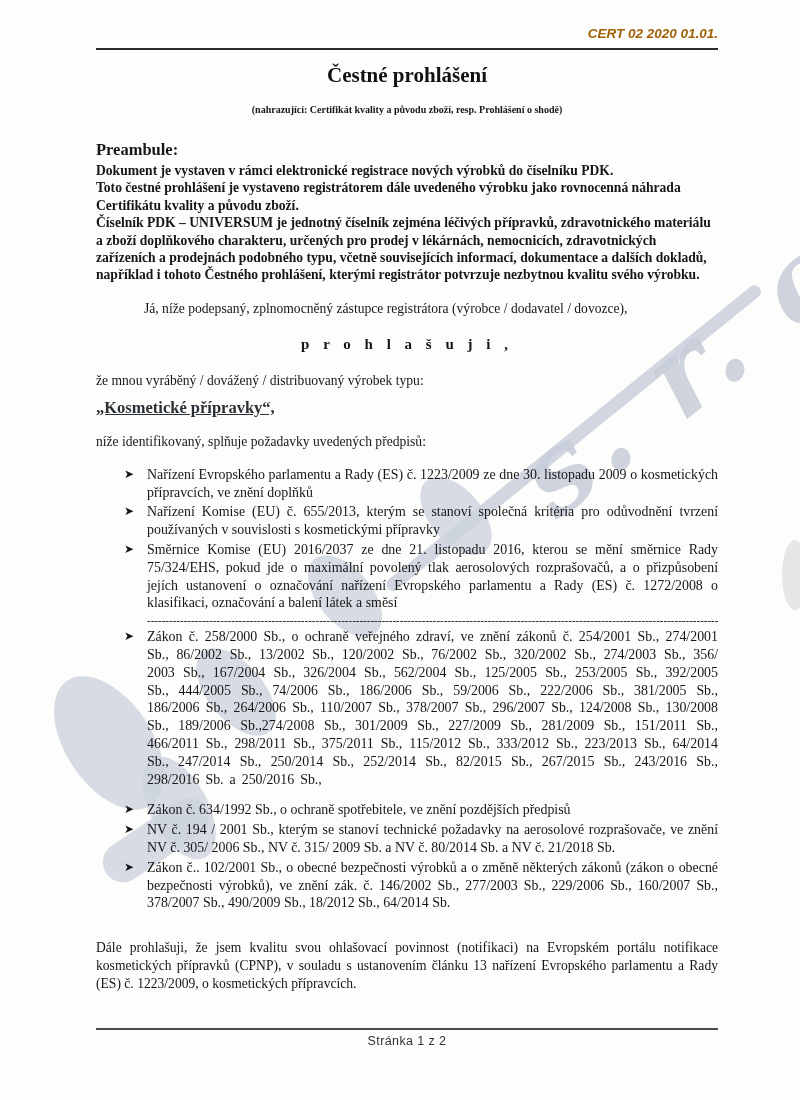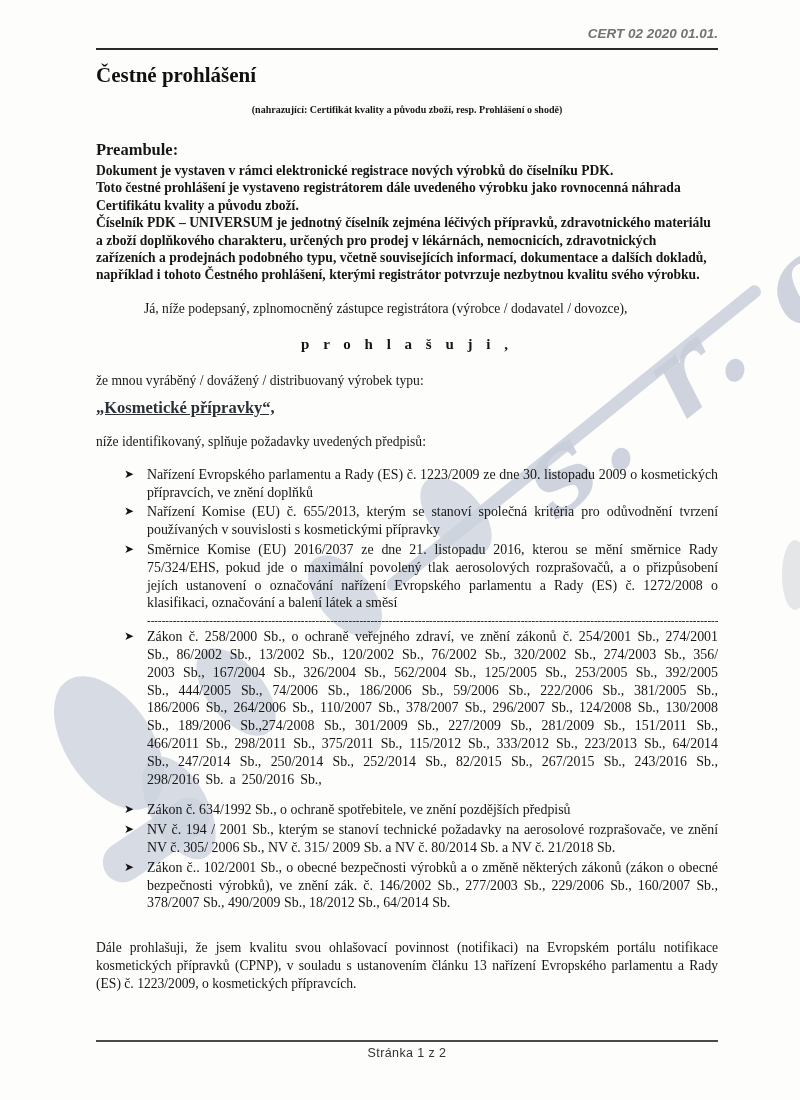--- a/index.html
+++ b/index.html
@@ -29,25 +29,25 @@
   .wm-b2{left:150px;top:752px;width:58px;height:112px;transform:rotate(-28deg);}
   .wm-b3{left:208px;top:640px;width:56px;height:104px;transform:rotate(-40deg);}
   .wm-b4{left:318px;top:548px;width:54px;height:96px;transform:rotate(-40deg);}
   .wm-b5{left:430px;top:470px;width:52px;height:92px;transform:rotate(-40deg);}
   .wm-b6{left:96px;top:820px;width:120px;height:40px;transform:rotate(-34deg);border-radius:20px;}
 
   
   .content{position:relative;z-index:1;padding:26px 82px 0 96px;}
   .doc-ref{
     text-align:right;font-family:"Liberation Sans",sans-serif;
-    font-style:italic;font-weight:600;font-size:13.5px;color:#737373;
+    font-style:italic;font-weight:600;font-size:13.5px;color:#a16207;
   }
   .top-rule{border:0;border-top:2px solid #2b2b2b;margin:7px 0 0 0;}
   .title{
-    text-align:left;font-size:21px;font-weight:bold;margin:13px 0 0 0;color:#111;
+    text-align:center;font-size:21px;font-weight:bold;margin:13px 0 0 0;color:#111;
   }
   .subtitle{text-align:center;font-size:10px;font-weight:bold;margin-top:16px;}
   .preamble-h{font-size:16.5px;font-weight:bold;margin:25px 0 2px 0;}
   .preamble-p{font-size:13.6px;font-weight:bold;line-height:17.4px;text-align:left;}
   .intro{margin-top:17px;font-size:13.6px;text-indent:48px;}
   .verb{
     text-align:center;font-weight:bold;font-size:15px;
     letter-spacing:5px;margin-top:19px;
   }
   .ptext{margin-top:20px;font-size:13.6px;}
@@ -63,21 +63,21 @@
   .li.long .txt{word-spacing:2.5px;}
   .li.gap-after{margin-bottom:13px;}
   .dashes{
     margin:1px 0 2px 23px;font-size:11px;letter-spacing:0;line-height:12px;
     white-space:nowrap;overflow:hidden;color:#222;font-weight:bold;
   }
   .closing{margin-top:27px;font-size:13.6px;line-height:18px;text-align:justify;}
   .b{font-weight:normal;}
 
   
-  .footer{position:absolute;left:96px;right:82px;top:1028px;z-index:1;margin-top:12px;}
+  .footer{position:absolute;left:96px;right:82px;top:1028px;z-index:1;}
   .footer-rule{border:0;border-top:2px solid #4a4a4a;margin:0;}
   .footer-text{
     text-align:center;font-family:"Liberation Sans",sans-serif;
     font-size:12.5px;color:#333;padding-top:4px;letter-spacing:.4px;
   }
   .smudge{
     position:absolute;right:-8px;top:540px;width:26px;height:70px;
     background:#d8dbe0;border-radius:50%;opacity:.7;z-index:0;
   }
 </style>

